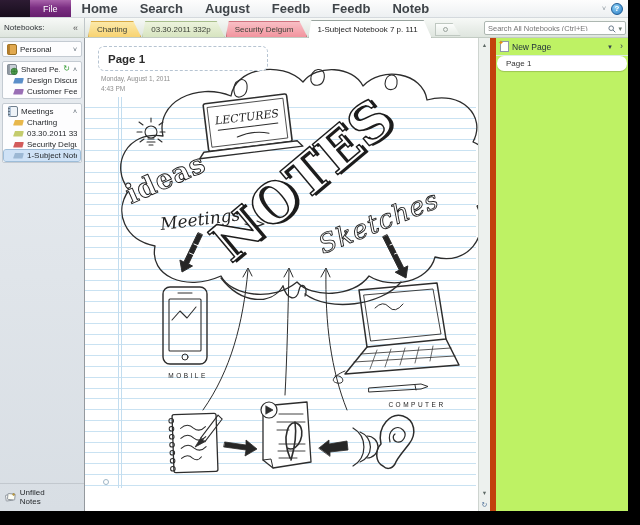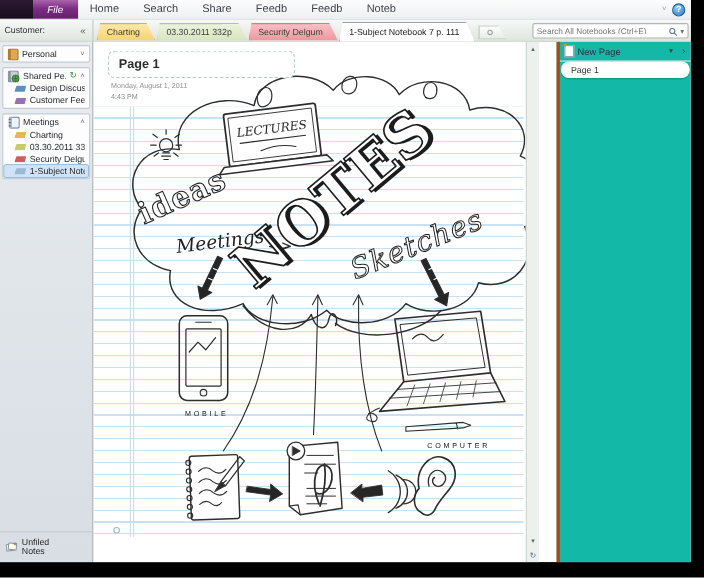--- a/index.html
+++ b/index.html
@@ -9,22 +9,22 @@
     font-family:"Liberation Sans", sans-serif;
     position:relative;
     overflow:hidden;
     -webkit-font-smoothing:antialiased;
   }
   .window { position:absolute; left:0; top:0; width:628px; height:511px; background:#fff; }
 
   
   .menubar { height:18px; background:linear-gradient(#fdfdfd,#edf0f2); border-bottom:1px solid #d4d9dd; display:flex; align-items:stretch; position:relative; }
   .corner-block { width:30px; background:linear-gradient(#2d1b33,#170d1c); }
-  .file-tab { background:linear-gradient(#a963ab,#7b2e82 45%,#671f6e); color:#fff; padding:0 13px; font-size:9px; display:flex; align-items:center;font-style:italic; }
-  .menu-tab { padding:0 11px; font-size:10px; color:#3f4449; display:flex; align-items:center; cursor:default; }
+  .file-tab { background:linear-gradient(#a963ab,#7b2e82 45%,#671f6e); color:#fff; padding:0 13px; font-size:9px; display:flex; align-items:center; }
+  .menu-tab { padding:0 11px; font-size:13px; color:#3f4449; display:flex; align-items:center; cursor:default;font-weight:bold; }
   .menubar-right { margin-left:auto; display:flex; align-items:center; gap:5px; padding-right:5px; }
   .ribbon-collapse { color:#8a949c; font-size:7px; line-height:1; }
   .help-btn { width:12px; height:12px; border-radius:50%; border:1px solid #1d5c96;
     background:radial-gradient(circle at 35% 30%, #8cd0f5, #2c7cc4); color:#fff;
     font-size:8px; font-weight:bold; display:flex; align-items:center; justify-content:center; }
 
   
   .tabstrip { height:20px; background:linear-gradient(#f7f9f7,#dee5de); border-bottom:1px solid #c2cbc3; display:flex; position:relative; }
   .nb-header { width:85px; flex:0 0 85px; display:flex; align-items:center; justify-content:space-between; padding:0 6px 0 4px; font-size:8px; color:#2f3338; border-right:1px solid #c0c7c9; }
   .nb-collapse { color:#555; font-size:9px; }
@@ -76,53 +76,53 @@
   .page-handle { position:absolute; left:18px; top:441px; width:6px; height:6px; border:1px solid #9fb6c6; border-radius:50%; background:#fff; }
 
   
   .scrollcol { width:12px; flex:0 0 12px; background:#edf1ee; border-left:1px solid #ced4d0; position:relative; }
   .scroll-btn { position:absolute; left:0; right:0; height:11px; display:flex; align-items:center; justify-content:center; font-size:5.5px; color:#5e6a66; }
   .scroll-up { top:1px; }
   .scroll-down { bottom:13px; }
   .scroll-nav { bottom:1px; font-size:7px; color:#4a6d96; }
 
   
-  .rightpanel { flex:1; background:#14b8a6; border-left:3px solid #c2410c; font-size:8px;margin-left:16px; }
+  .rightpanel { flex:1; background:#bef264; border-left:6px solid #c2410c; font-size:8px; }
   .panel-header { height:18px; display:flex; align-items:center; padding:0 5px 0 4px; gap:3px; color:#1d2b3a; border-bottom:1px solid #dcebe4; }
   .panel-title { flex:1; font-size:8.5px; }
   .panel-caret { color:#33414e; font-size:6px; margin-right:4px; }
   .panel-expand { color:#33414e; font-size:9px; line-height:1; }
   .page-item { background:#fff; border-radius:7px; margin:0 1px; height:15px; display:flex; align-items:center; padding:0 9px; font-size:8px; color:#333; box-shadow:0 1px 1px rgba(0,0,0,.18); }
 
   .npg-icon { position:relative; width:9px; height:11px; background:#fff; border:1px solid #8f9aa4; }
   .npg-star { position:absolute; left:-3px; top:-3px; color:#e8930c; font-size:7px; line-height:1; }
 </style>
 </head>
 <body>
 
 <div class="window">
 
   <div class="menubar">
     <div class="corner-block"></div>
     <div class="file-tab">File</div>
     <div class="menu-tab">Home</div>
     <div class="menu-tab">Search</div>
-    <div class="menu-tab">Share</div>
+    <div class="menu-tab">August</div>
     <div class="menu-tab">Feedb</div>
     <div class="menu-tab">Feedb</div>
     <div class="menu-tab">Noteb</div>
     <div class="menubar-right">
       <span class="ribbon-collapse">˅</span>
       <span class="help-btn">?</span>
     </div>
   </div>
 
   <div class="tabstrip">
     <div class="nb-header">
-      <span>Customer:</span>
+      <span>Notebooks:</span>
       <span class="nb-collapse">«</span>
     </div>
     <div class="page-tabs">
       <div class="page-tab pt-yellow">Charting</div>
       <div class="page-tab pt-green">03.30.2011 332p</div>
       <div class="page-tab pt-pink">Security Delgum</div>
       <div class="page-tab pt-active">1-Subject Notebook 7 p. 111</div>
       <div class="new-section-tab">
         <span class="new-section-dot"></span>
       </div>

